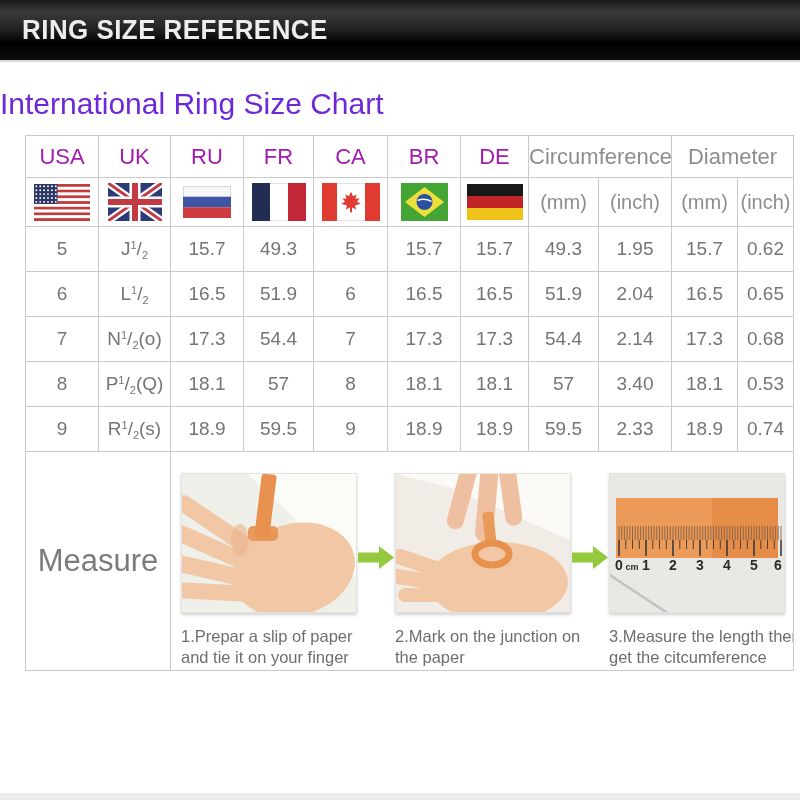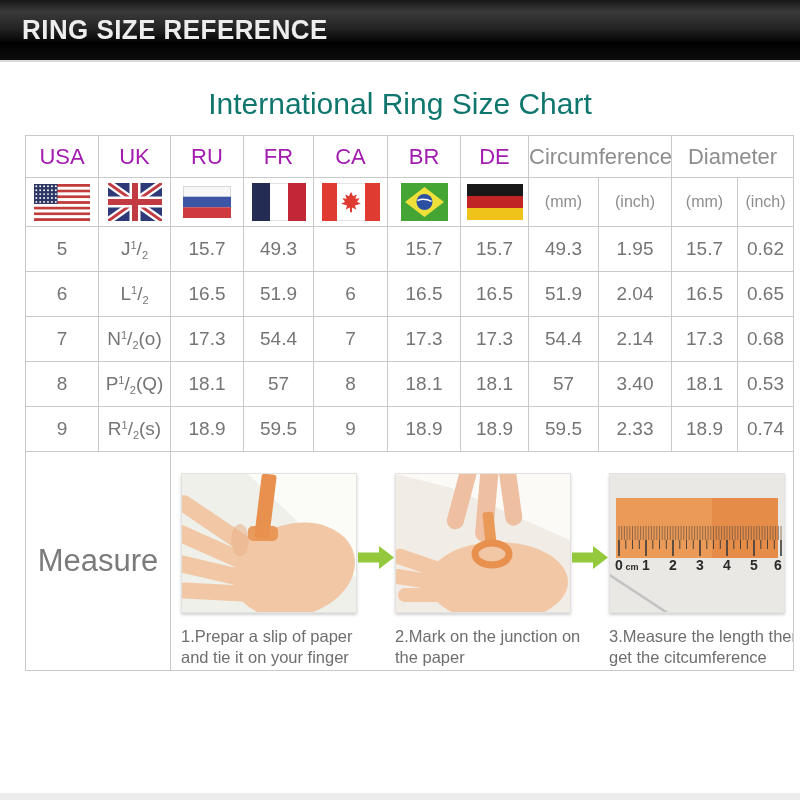--- a/index.html
+++ b/index.html
@@ -16,38 +16,38 @@
     border-bottom:2px solid #d9d9d9;
     box-sizing:border-box;
   }
   .banner-title{
     color:#ededed;font-size:27px;font-weight:bold;
     letter-spacing:.5px;margin-left:22px;
     transform:scaleX(.96);transform-origin:left center;
   }
   
   .page-title{
-    text-align:center;font-size:30px;font-weight:normal;
-    color:#0f766e;margin:25px 0 14px 0;
+    font-size:30px;font-weight:normal;
+    color:#6d28d9;margin:25px 0 14px 0;
   }
   
   .size-table{
     border-collapse:collapse;table-layout:fixed;
     margin-left:25px;width:768px;
   }
   .size-table th,.size-table td{
     border:1px solid #c9c9c9;text-align:center;vertical-align:middle;
     padding:0;font-weight:normal;color:#7b7b7b;overflow:hidden;
   }
   .size-table thead th.code-header{font-size:22px;color:#a21caf;height:41px;}
   .size-table thead th.group-header{font-size:22px;color:#8d8d8d;height:41px;}
   .flag-row td{height:48px;}
   .flag{display:inline-block;line-height:0;}
   .flag svg{display:inline-block;vertical-align:middle;}
-  .sub-header-row td{font-size:16px;color:#8d8d8d;text-align:center;}
+  .sub-header-row td{font-size:20px;color:#8d8d8d;text-align:center;}
   .data-row td{height:44px;font-size:19px;color:#757575;}
   .half{white-space:nowrap;}
   .half sup{font-size:11px;vertical-align:6px;line-height:0;}
   .half sub{font-size:11px;vertical-align:-4px;line-height:0;}
   
   .measure-row td{height:218px;}
   .measure-label-cell{font-size:31px;color:#9b9b9b;}
   .steps-cell{vertical-align:top;}
   .steps-wrap{
     display:flex;align-items:flex-start;justify-content:space-between;

